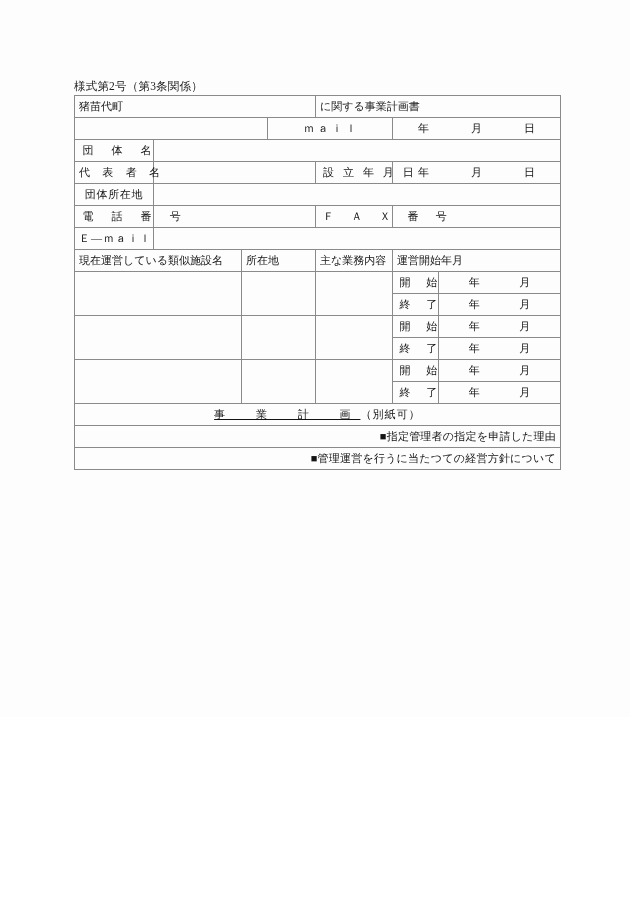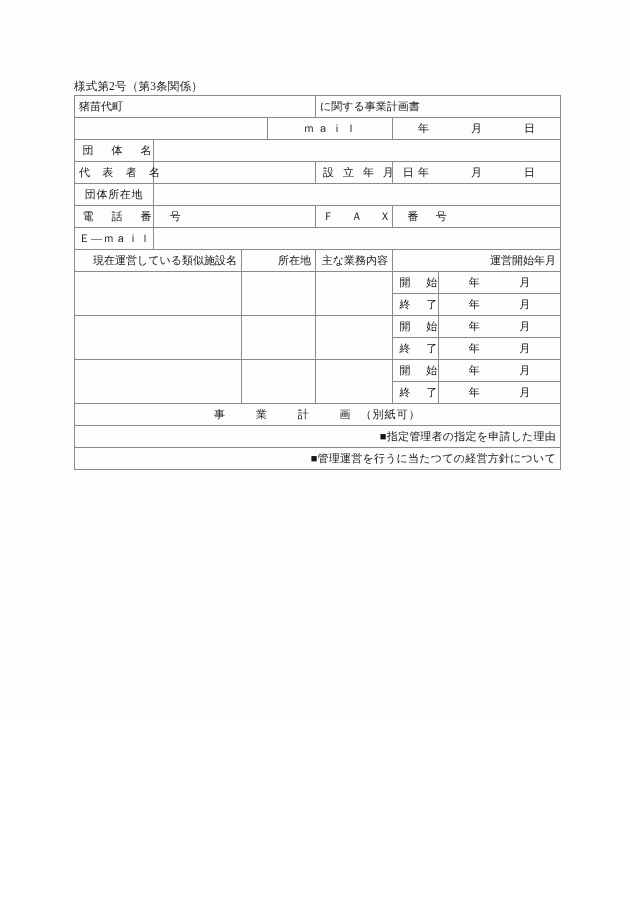--- a/index.html
+++ b/index.html
@@ -116,39 +116,40 @@
     padding: 0 6px;
     box-sizing: border-box;
   }
   .ym-inner > span {
     flex: 1 1 0;
     text-align: center;
   }
 
   
   .colhead {
-    text-align: right;
+    text-align: left;
     white-space: nowrap;
   }
 
   .subtag {
     text-align: left;
     letter-spacing: 0.22em;
     text-indent: 0.22em;
     white-space: nowrap;
   }
 
   
   .plan-divider {
     text-align: center;
     letter-spacing: 0.1em;
     white-space: nowrap;
   }
   .plan-divider .sp {
     letter-spacing: 0.9em;
+    text-decoration: underline;
   }
 
   
   td.freearea {
     vertical-align: top;
     padding: 6px 8px;
     text-align: right;
     letter-spacing: 0.02em;
   }
   td.free1 { height: 198px; }

